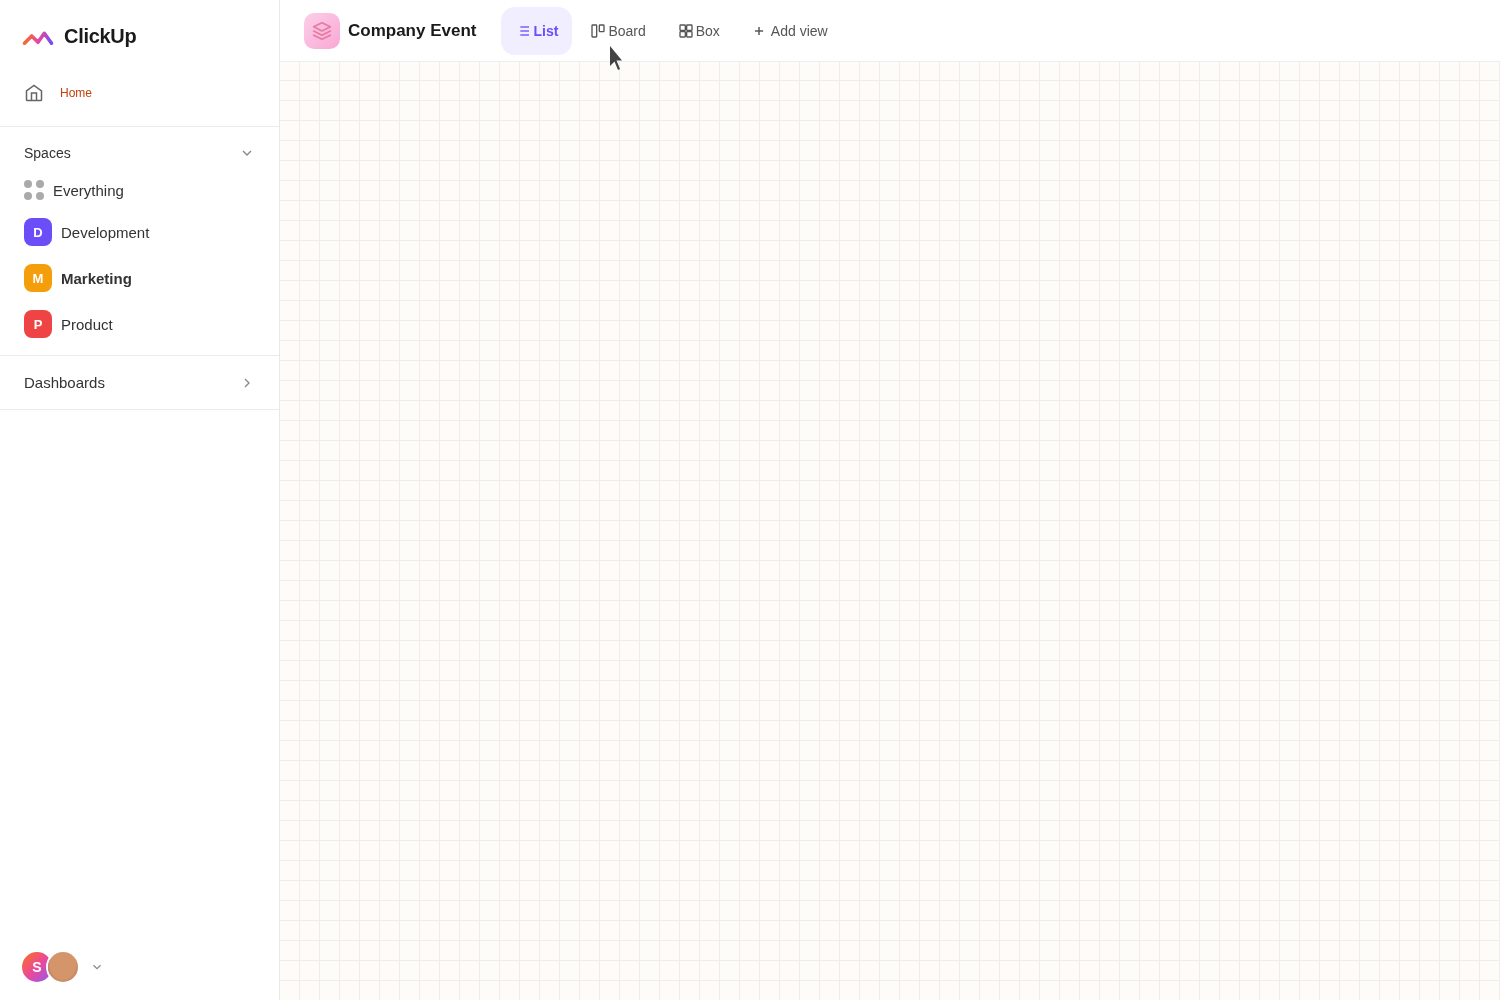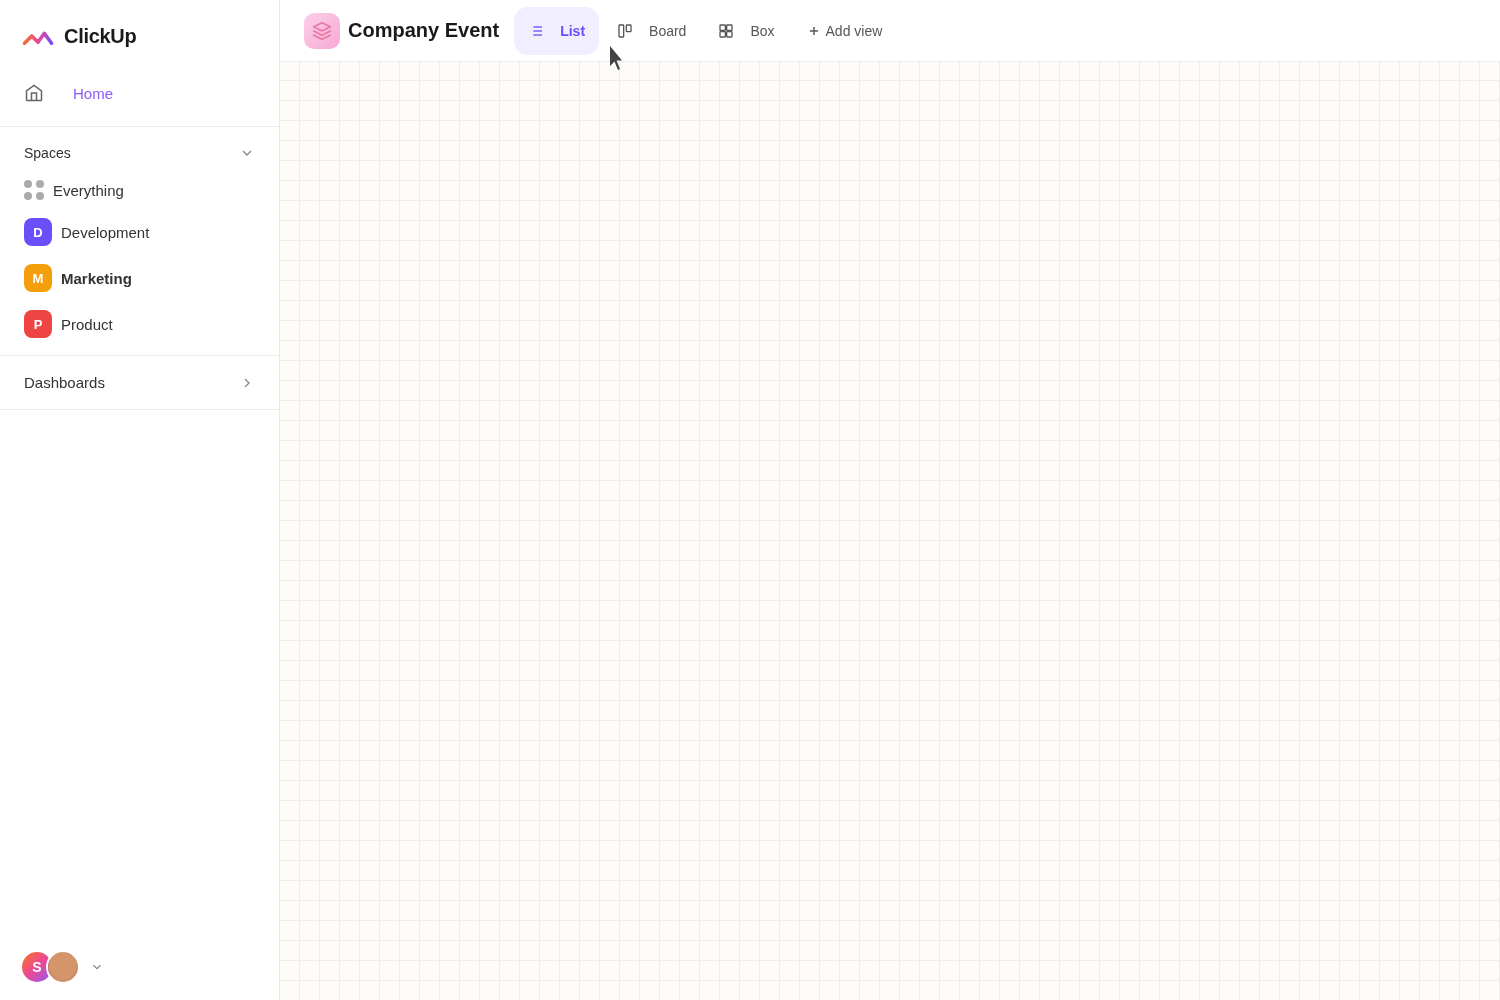--- a/index.html
+++ b/index.html
@@ -39,26 +39,26 @@
     .sidebar-nav {
       display: flex;
       flex-direction: column;
       gap: 2px;
       padding: 6px 12px;
     }
 
     .sidebar-nav-item {
       display: flex;
       align-items: center;
-      gap: 29px;
+      gap: 16px;
       padding: 9px 12px;
       border-radius: 8px;
       cursor: pointer;
-      color: #8b5cf6;
-      font-size: 15px;
+      color: #c2410c;
+      font-size: 12px;
       font-weight: 400;
       transition: background 0.15s;
     }
 
     .sidebar-nav-item .nav-icon {
       width: 20px;
       height: 20px;
       color: #666;
       flex-shrink: 0;
     }
@@ -217,37 +217,37 @@
       height: 36px;
       background: linear-gradient(135deg, #fbcfe8, #f9a8d4);
       border-radius: 10px;
       display: flex;
       align-items: center;
       justify-content: center;
       flex-shrink: 0;
     }
 
     .project-title {
-      font-size: 20px;
+      font-size: 17px;
       font-weight: 700;
       color: #1a1a1a;
-      margin-right: 3px;
+      margin-right: 13px;
     }
 
     .view-tabs {
       display: flex;
       align-items: center;
       gap: 4px;
       margin-left: 4px;
     }
 
     .view-tab {
       display: flex;
       align-items: center;
-      gap: 16px;
+      gap: 2px;
       padding: 16px 14px;
       border-radius: 14px;
       cursor: pointer;
       font-size: 14px;
       font-weight: 500;
       color: #555;
       transition: background 0.15s;
     }
 
     .view-tab.active {

